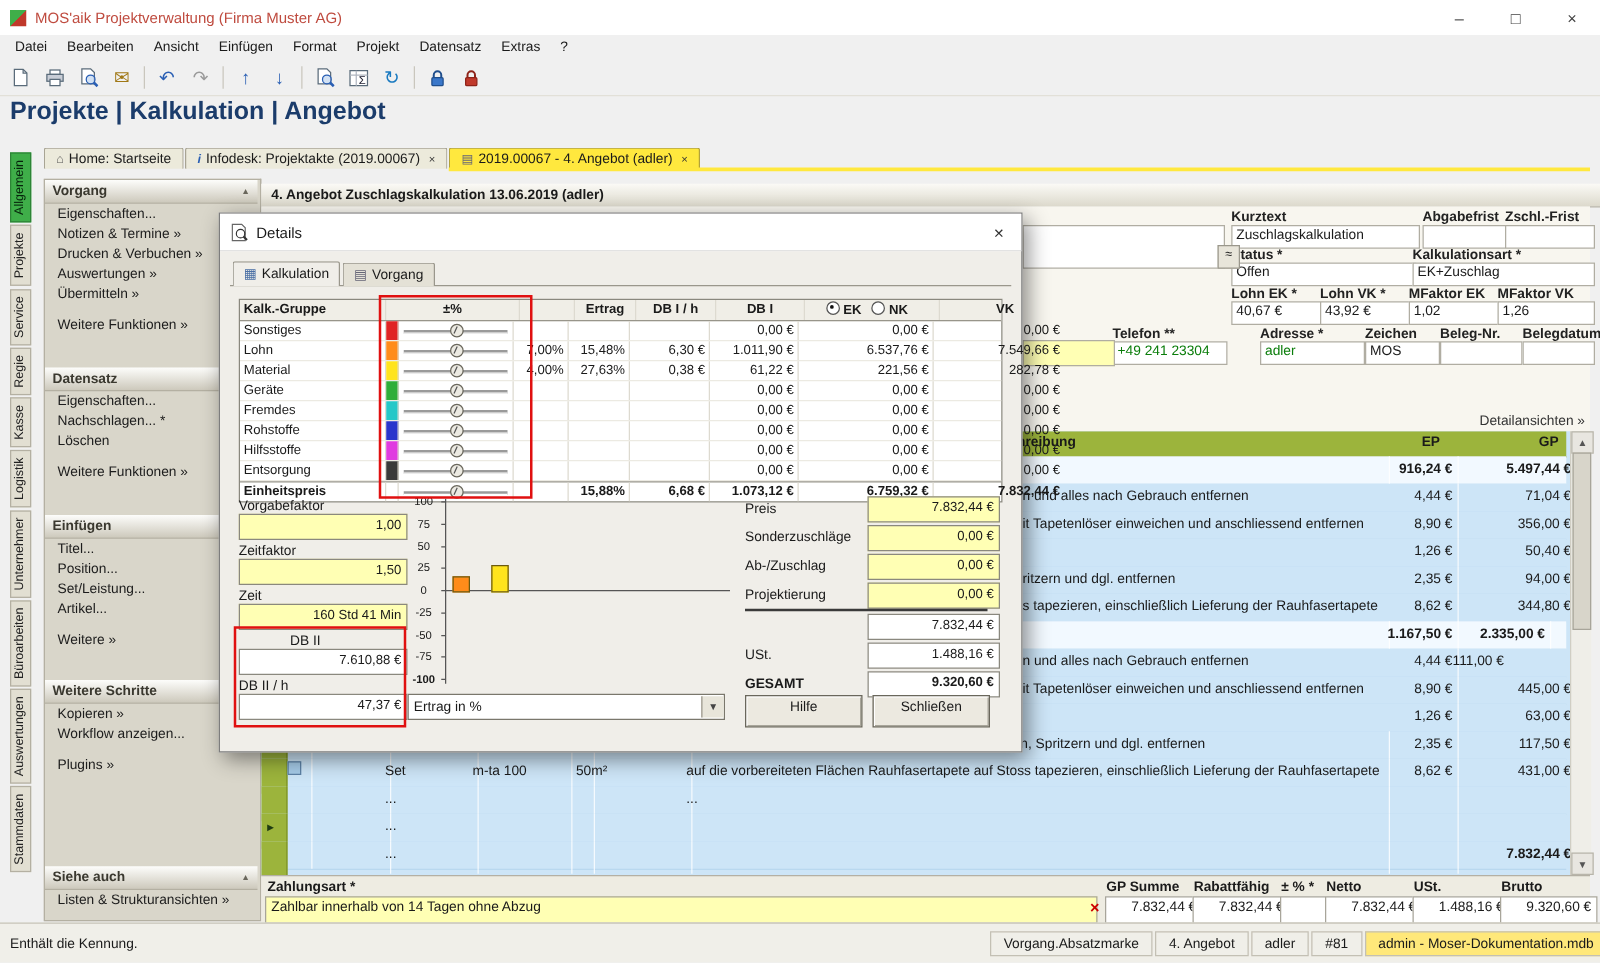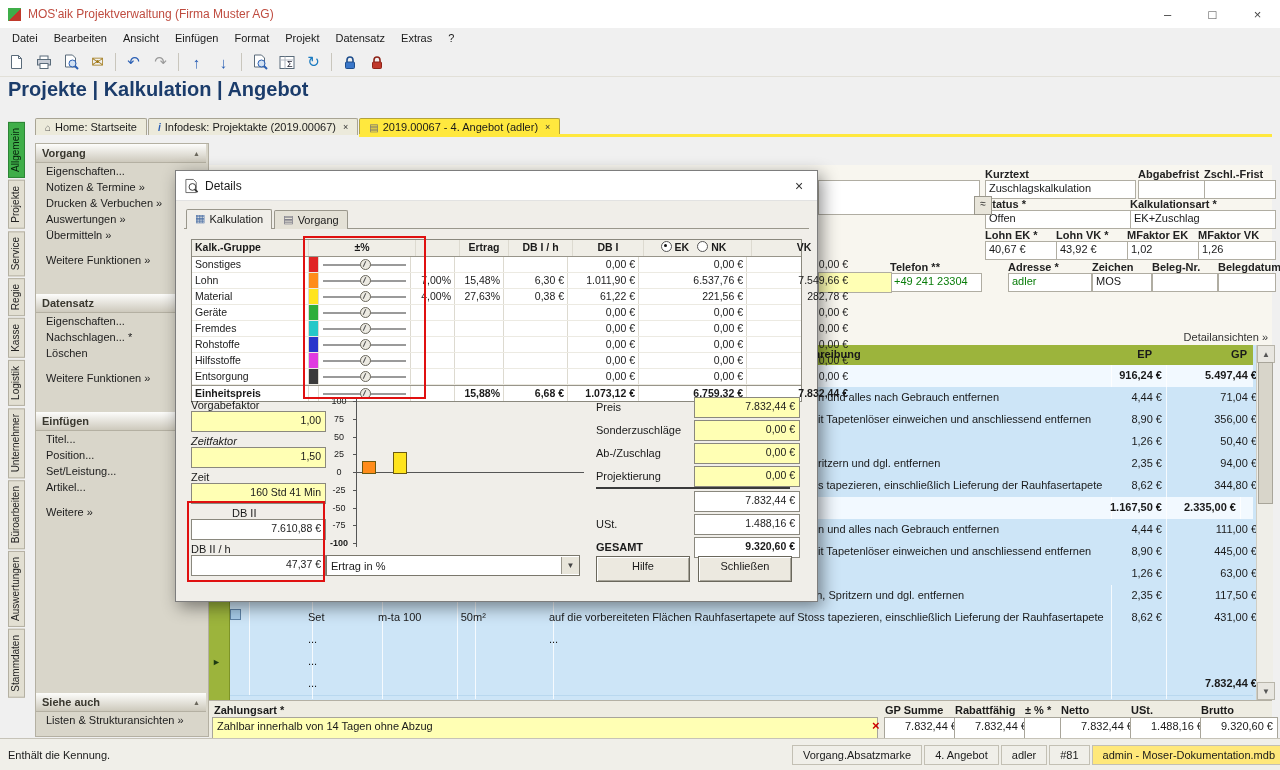--- a/index.html
+++ b/index.html
@@ -261,30 +261,40 @@
         <div class="side-hd">
           <div>Einfügen</div>
           <div class="chev">▲</div>
         </div>
         <div class="side-item">Titel...</div>
         <div class="side-item">Position...</div>
         <div class="side-item">Set/Leistung...</div>
         <div class="side-item">Artikel...</div>
         <div class="side-item gap">Weitere »</div>
       </div>
+      <div class="side-sec" style="top: 400px;">
+        <div class="side-hd">
+          <div>Weitere Schritte</div>
+          <div class="chev">▲</div>
+        </div>
+        <div class="side-item">Kopieren »</div>
+        <div class="side-item">Workflow anzeigen...</div>
+        <div class="side-item gap">Plugins »</div>
+      </div>
       <div class="side-sec" style="top: 549px;">
         <div class="side-hd">
           <div>Siehe auch</div>
           <div class="chev">▲</div>
         </div>
         <div class="side-item">Listen &amp; Strukturansichten »</div>
       </div>
     </div>
   <div class="main-border abs"></div>
 
+  <div class="main-header abs">4. Angebot Zuschlagskalkulation 13.06.2019 (adler)</div>
   <div class="form-bg abs" id="formbg"></div>
   <div class="detailansichten abs">Detailansichten »</div>
 
   <div class="postable abs" id="postable">
       <div class="pt-hdr">
         <div class="pt-hcell" style="left: 336px; width: 558px; text-align: center;">Beschreibung</div>
         <div class="pt-hcell" style="left: 894px; width: 49px; text-align: right;">EP</div>
         <div class="pt-hcell" style="left: 949px; width: 89px; text-align: right;">GP</div>
       </div>
       <div class="pt-row pt-title" style="top: 20px;">
@@ -374,21 +384,21 @@
       <div class="pt-row" style="top: 174px;">
         <div class="pt-cell pt-marker" style="left: 0px; width: 17px;"></div>
         <div class="pt-cell" style="left: 17px; width: 19px; padding: 0px 0px 0px 4px;"></div>
         <div class="pt-cell" style="left: 36px; width: 59px;"></div>
         <div class="pt-cell" style="left: 95px; width: 70px;"></div>
         <div class="pt-cell" style="left: 165px; width: 75px;"></div>
         <div class="pt-cell" style="left: 240px; width: 20px; text-align: right; padding-right: 2px;"></div>
         <div class="pt-cell" style="left: 260px; width: 76px;"></div>
         <div class="pt-cell" style="left: 336px; width: 558px; padding-left: 273px;">n und alles nach Gebrauch entfernen</div>
         <div class="pt-cell" style="left: 894px; width: 55px; text-align: right;">4,44 €</div>
-        <div class="pt-cell" style="left: 949px; width: 95px; text-align: right;">111,00 €</div>
+        <div class="pt-cell" style="left: 949px; width: 95px; text-align: left;">111,00 €</div>
       </div>
       <div class="pt-row" style="top: 196px;">
         <div class="pt-cell pt-marker" style="left: 0px; width: 17px;"></div>
         <div class="pt-cell" style="left: 17px; width: 19px; padding: 0px 0px 0px 4px;"></div>
         <div class="pt-cell" style="left: 36px; width: 59px;"></div>
         <div class="pt-cell" style="left: 95px; width: 70px;"></div>
         <div class="pt-cell" style="left: 165px; width: 75px;"></div>
         <div class="pt-cell" style="left: 240px; width: 20px; text-align: right; padding-right: 2px;"></div>
         <div class="pt-cell" style="left: 260px; width: 76px;"></div>
         <div class="pt-cell" style="left: 336px; width: 558px; padding-left: 273px;">it Tapetenlöser einweichen und anschliessend entfernen</div>
@@ -663,21 +673,21 @@
           <div class="ct-c num" style="width: 42px;">15,88%</div>
           <div class="ct-c num" style="width: 57px;">6,68 €</div>
           <div class="ct-c num" style="width: 64px;">1.073,12 €</div>
           <div class="ct-c num" style="width: 101px;">6.759,32 €</div>
           <div class="ct-c num" style="width: 98px; border-right: none;">7.832,44 €</div>
         </div>
       </div>
     <div id="dlgleft">
         <div class="dlg-label" style="left: 15px; top: 228px;">Vorgabefaktor</div>
         <div class="dlg-field yellow" style="left: 15px; top: 240px; width: 125px;">1,00</div>
-        <div class="dlg-label" style="left: 15px; top: 264px; font-style: italic;">Zeitfaktor</div>
+        <div class="dlg-label" style="left: 15px; top: 264px;">Zeitfaktor</div>
         <div class="dlg-field yellow" style="left: 15px; top: 276px; width: 125px;">1,50</div>
         <div class="dlg-label" style="left: 15px; top: 300px;">Zeit</div>
         <div class="dlg-field yellow" style="left: 15px; top: 312px; width: 125px;">160 Std 41 Min</div>
         <div class="dlg-label" style="left: 15px; top: 336px; padding-left: 41px;">DB II</div>
         <div class="dlg-field" style="left: 15px; top: 348px; width: 125px;">7.610,88 €</div>
         <div class="dlg-label" style="left: 15px; top: 372px;">DB II / h</div>
         <div class="dlg-field" style="left: 15px; top: 384px; width: 125px;">47,37 €</div>
       </div>
     <div id="dlgchart">
         <div class="ch-lb" style="left: 0px; top: -1px;">100</div>

